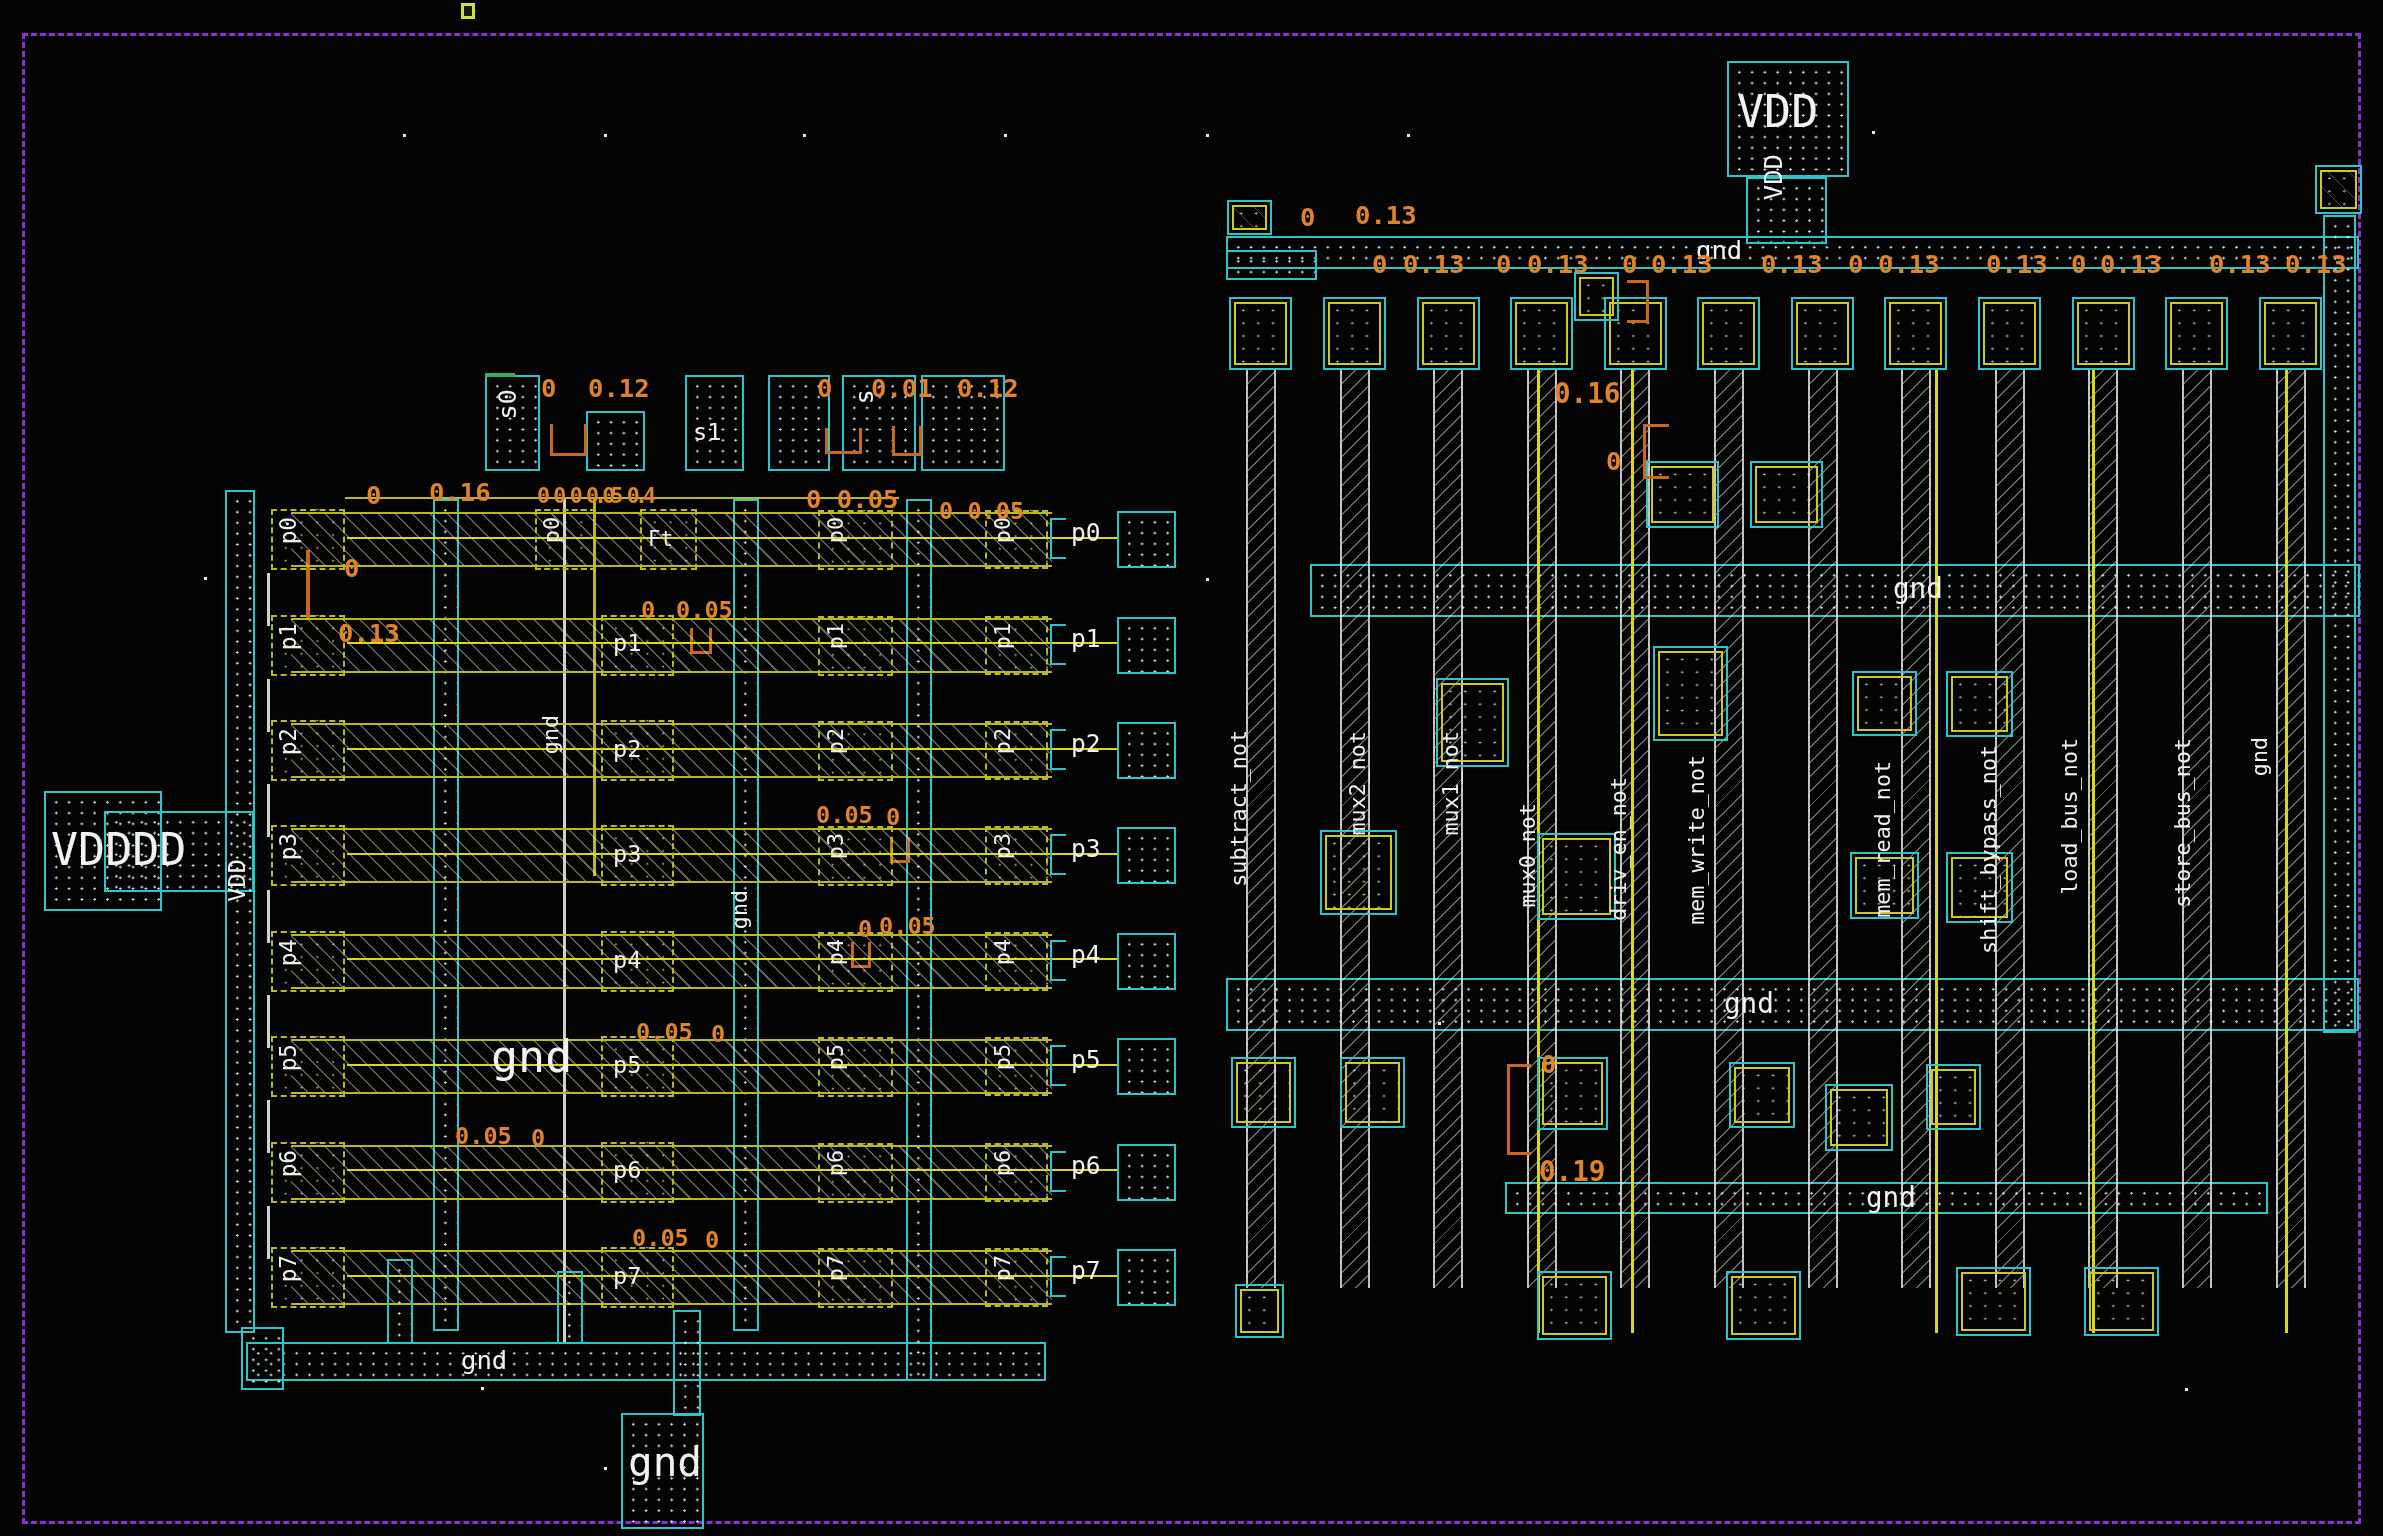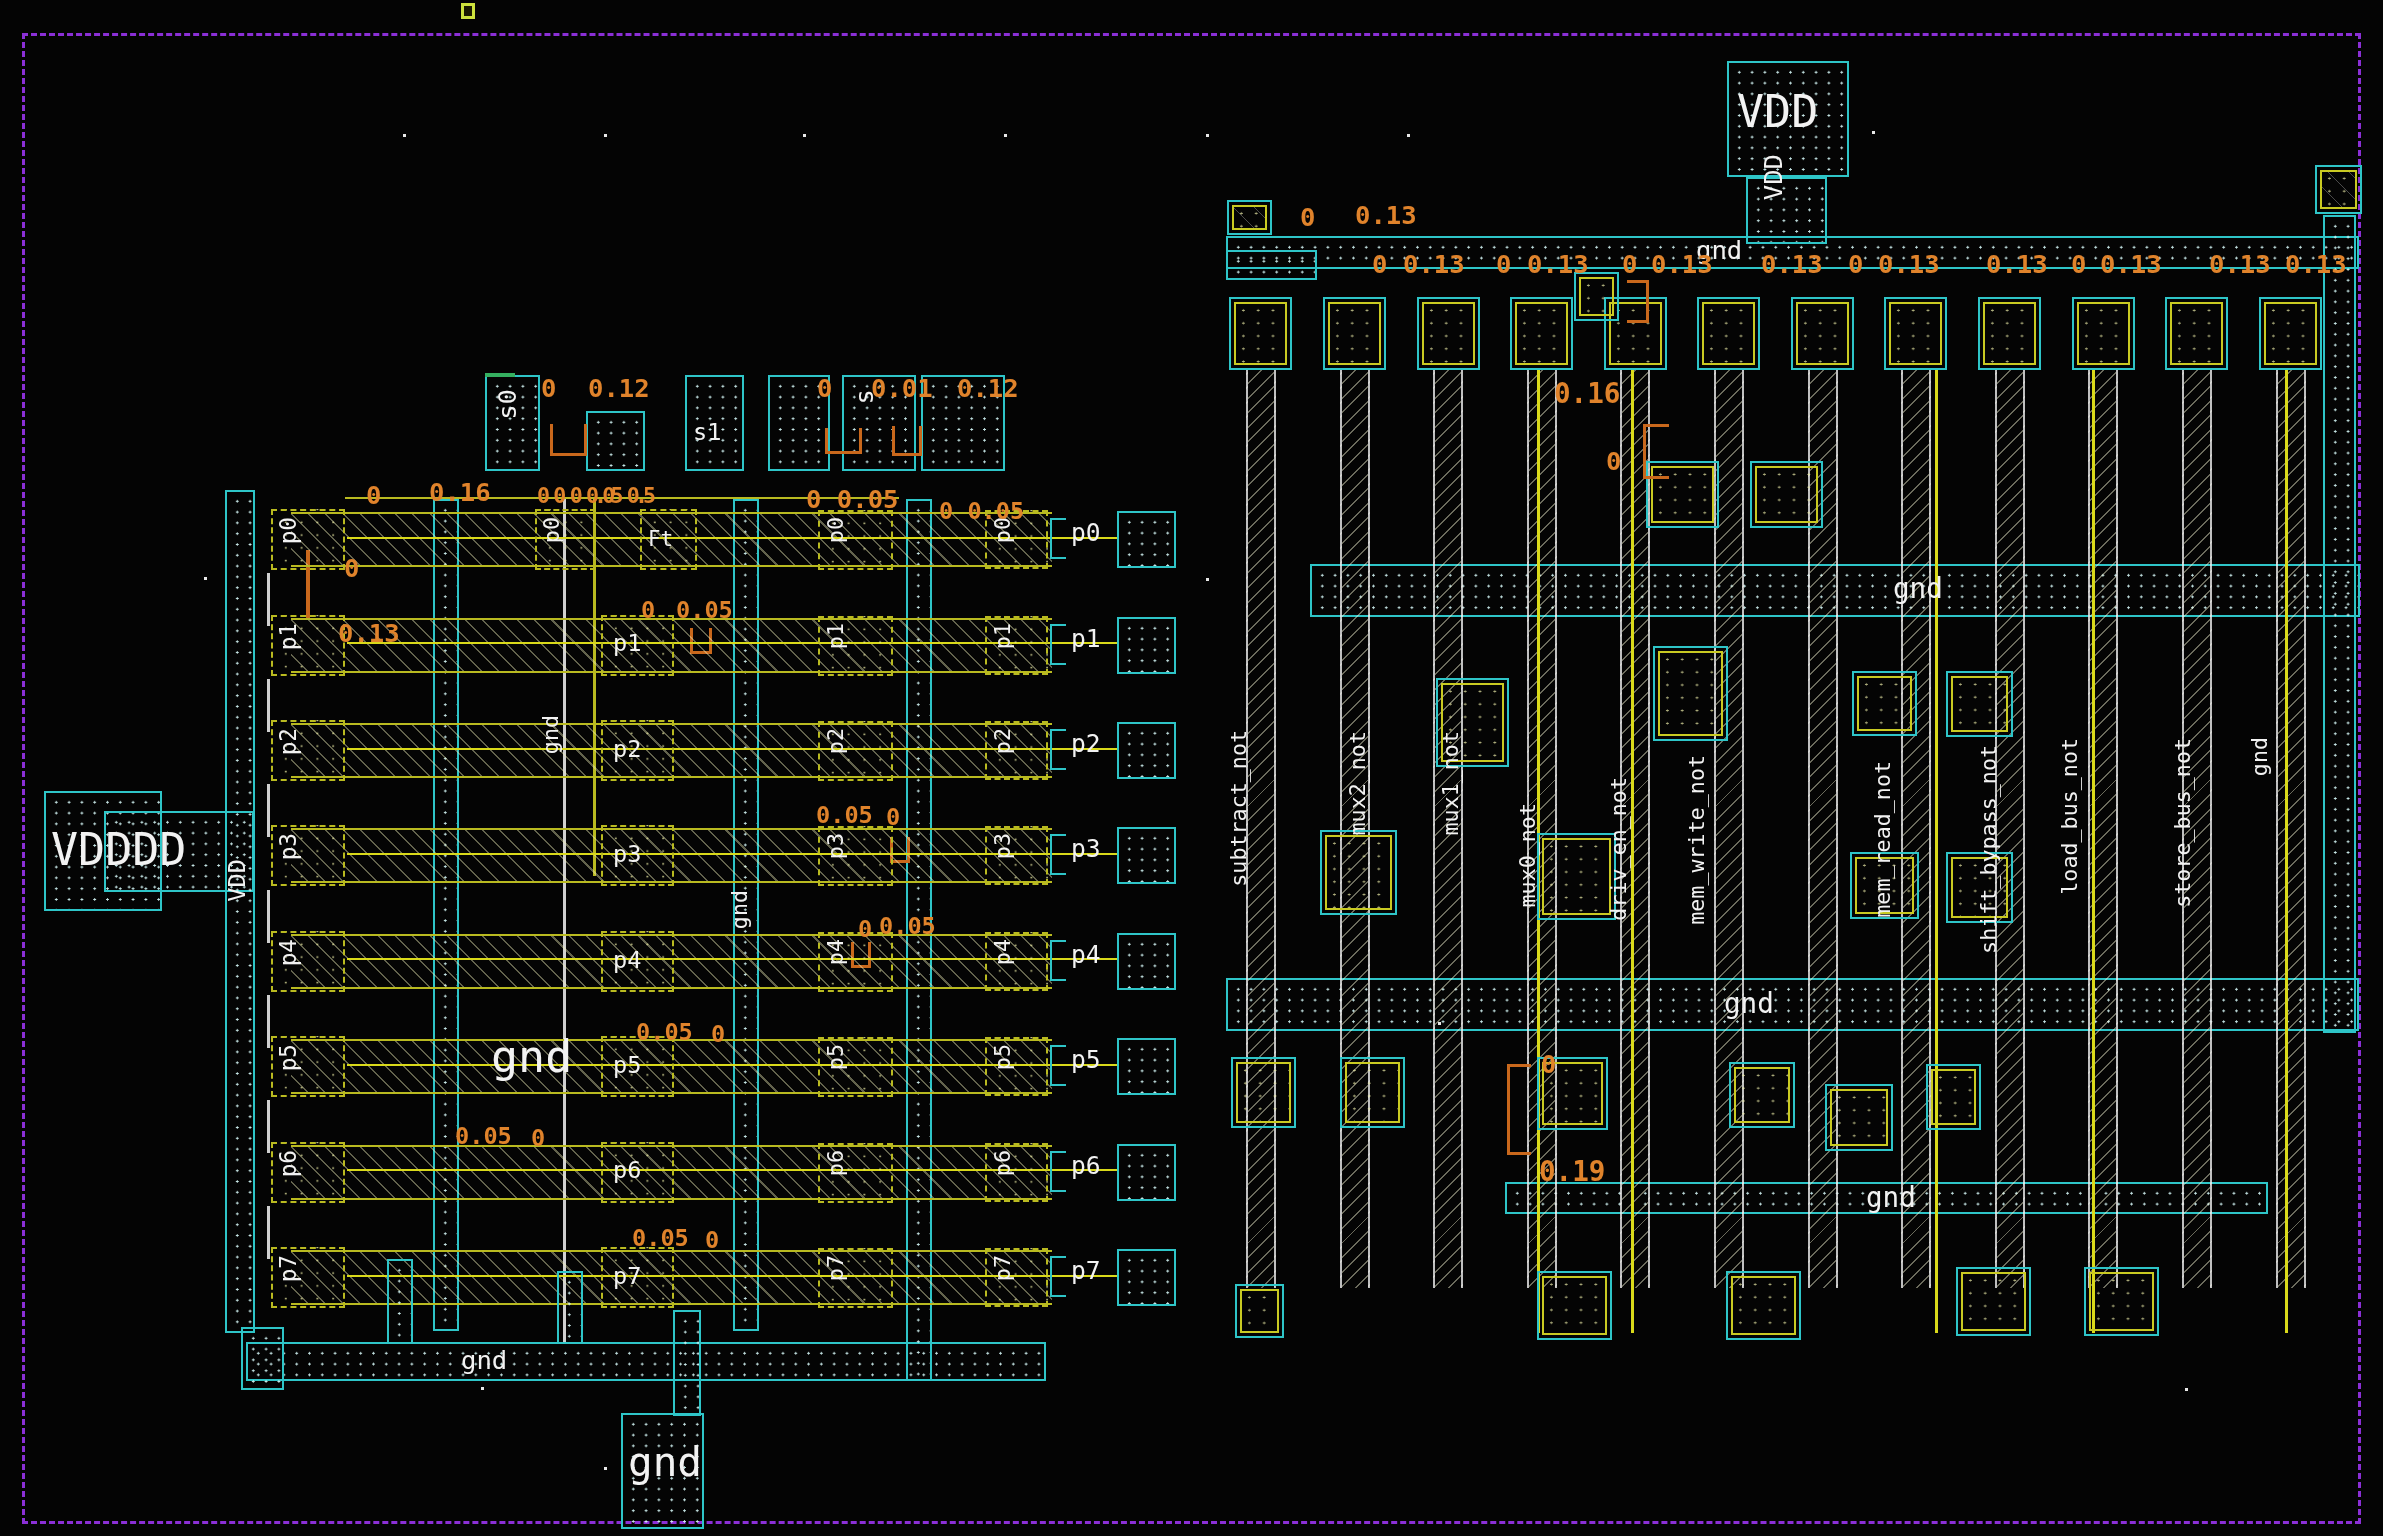--- a/index.html
+++ b/index.html
@@ -224,21 +224,21 @@
       <div class="abs olive dotsY" style="left: 985px; top: 1248px; width: 63px; height: 59px;"></div>
       <div class="abs ww vt" style="left: 992px; top: 1255px; font-size: 21.7px; z-index: 6;">p7</div>
       <div class="abs " style="left: 1050px; top: 1256px; width: 15.8px; height: 41px; border-top: 2px solid rgb(46, 197, 200); border-bottom: 2px solid rgb(46, 197, 200); border-left: 2px solid rgb(46, 197, 200);"></div>
       <div class="abs ww" style="left: 1071px; top: 1259px; font-size: 24.6px; z-index: 6;">p7</div>
       <div class="abs cyan dots" style="left: 1117px; top: 1249px; width: 59px; height: 57px;"></div>
       <div class="abs cyan dots" style="left: 387px; top: 1259px; width: 25.6px; height: 85px;"></div>
       <div class="abs cyan dots" style="left: 557px; top: 1271px; width: 25.6px; height: 73px;"></div>
       <div class="abs cyan dots" style="left: 673px; top: 1310px; width: 27.6px; height: 106px;"></div>
       <div class="abs ow" style="left: 366px; top: 483px; font-size: 25.6px; z-index: 6;">0</div>
       <div class="abs ow" style="left: 429px; top: 480px; font-size: 25.6px; z-index: 6;">0.16</div>
-      <div class="abs ow squish" style="left: 537px; top: 485px; font-size: 21.7px; z-index: 6;">0 0 0 0.05 0.5</div>
+      <div class="abs ow squish" style="left: 537px; top: 485px; font-size: 21.7px; z-index: 6;">0 0 0 0.05 0.4</div>
       <div class="abs ow" style="left: 806px; top: 487px; font-size: 25.6px; z-index: 6;">0 0.05</div>
       <div class="abs ow" style="left: 939px; top: 500px; font-size: 23.6px; z-index: 6;">0 0.05</div>
       <div class="abs ow" style="left: 541px; top: 376px; font-size: 25.6px; z-index: 6;">0</div>
       <div class="abs ow" style="left: 588px; top: 376px; font-size: 25.6px; z-index: 6;">0.12</div>
       <div class="abs ow" style="left: 817px; top: 376px; font-size: 25.6px; z-index: 6;">0</div>
       <div class="abs ow" style="left: 871px; top: 376px; font-size: 25.6px; z-index: 6;">0.01</div>
       <div class="abs ow" style="left: 957px; top: 376px; font-size: 25.6px; z-index: 6;">0.12</div>
       <div class="abs ow" style="left: 344px; top: 556px; font-size: 25.6px; z-index: 6;">0</div>
       <div class="abs ow" style="left: 338px; top: 621px; font-size: 25.6px; z-index: 6;">0.13</div>
       <div class="abs ow" style="left: 641px; top: 599px; font-size: 23.6px; z-index: 6;">0</div>

